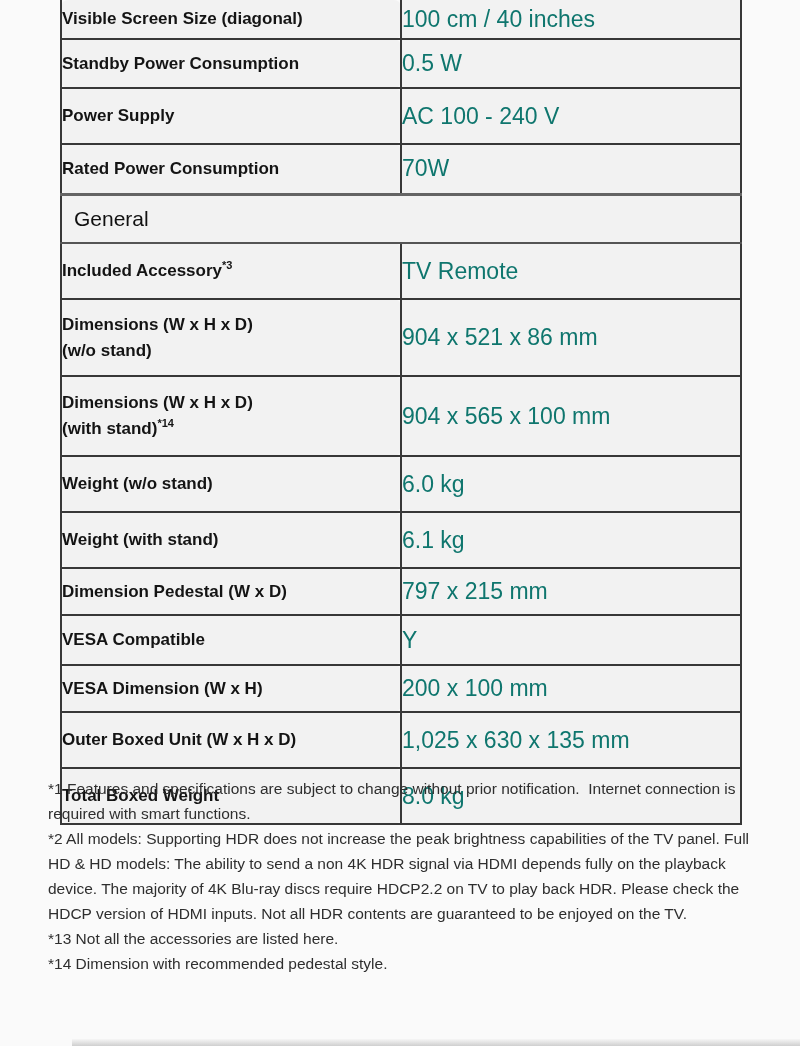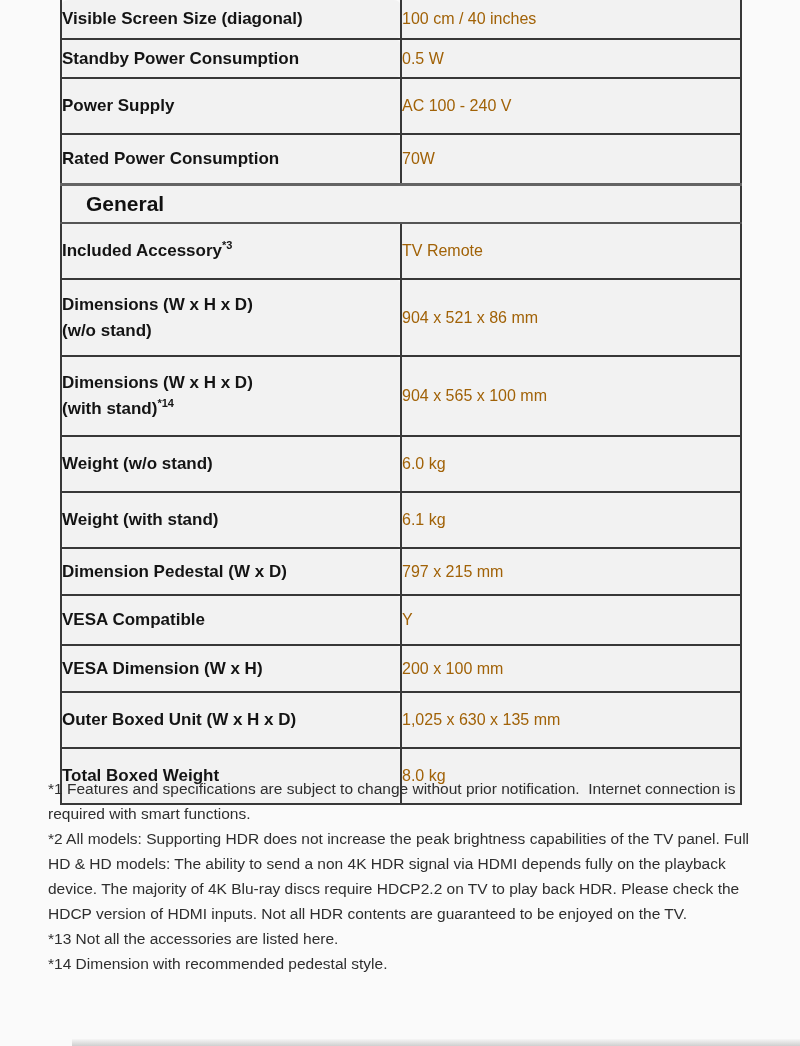--- a/index.html
+++ b/index.html
@@ -34,33 +34,33 @@
   }
   .label-text{white-space:pre-line;line-height:26px;}
   .label-cell sup{
     font-size:11px;
     font-weight:bold;
     vertical-align:super;
     line-height:0;
   }
   .value-cell{
     padding-left:18px;
-    font-size:16px;
-    color:#a16207;
+    font-size:23px;
+    color:#0f766e;
   }
   tr.section-row td{
-    font-weight:bold;
+    font-weight:normal;
     font-size:21px;
     color:#111;
-    padding-left:24px;
+    padding-left:12px;
     border-top:3px solid #646464;
     border-bottom:2px solid #555;
   }
   .h39{height:39px;} .h47{height:47px;} .h48{height:56px;}
-  .h49{height:39px;} .h50{height:50px;} .h77{height:77px;} .h80{height:80px;}
+  .h49{height:49px;} .h50{height:50px;} .h77{height:77px;} .h80{height:80px;}
   .footnotes{
     position:absolute;left:48px;top:776px;width:714px;
     font-size:15.5px;line-height:25px;color:#2e2e2e;
   }
   .footnotes p{margin:0;white-space:pre-wrap;}
   .scan-band{
     position:absolute;left:72px;right:0;bottom:0;height:7px;
     background:linear-gradient(#f6f6f6,#cfcfcf);
   }
 </style>

